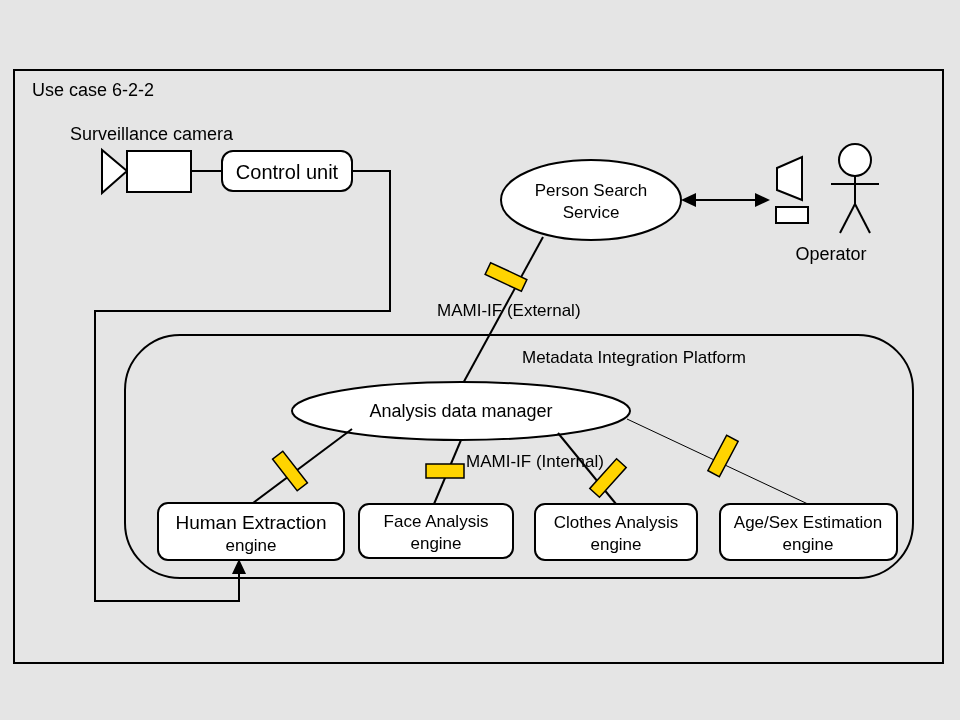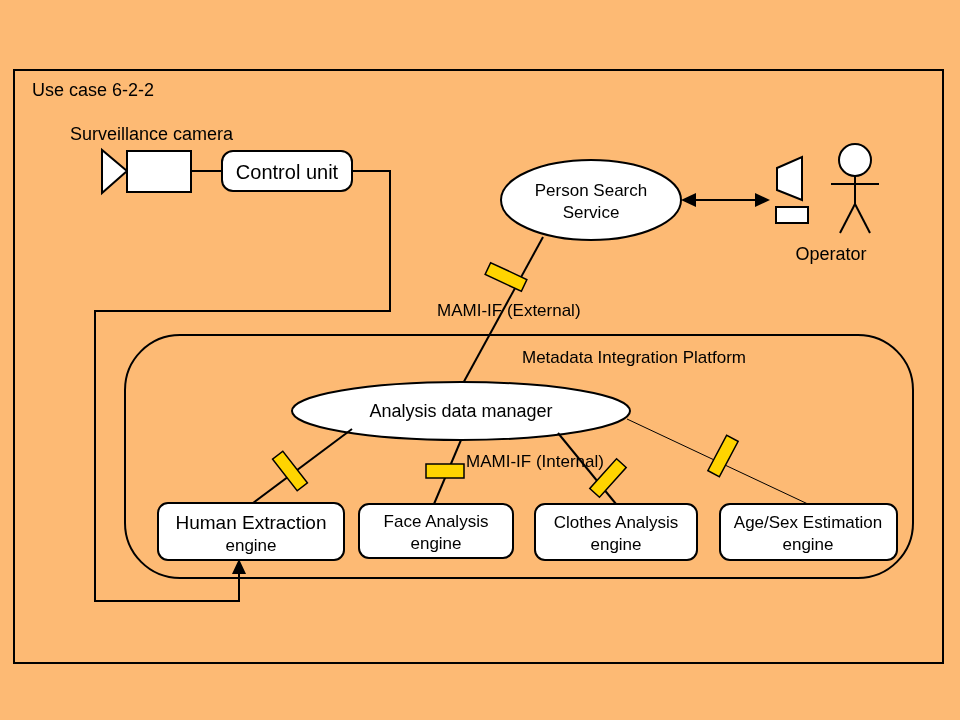--- a/index.html
+++ b/index.html
@@ -1,16 +1,16 @@
 <!DOCTYPE html>
 <html><head>
 <meta charset="utf-8">
 <style>
   html, body { margin: 0; padding: 0; background: #ffffff; }
-  .stage { position: relative; width: 960px; height: 720px; background: #fdba74; overflow: hidden; text-align: center; }
+  .stage { position: relative; width: 960px; height: 720px; background: #e5e5e5; overflow: hidden; text-align: center; }
   svg { display: block; }
   .t {
     font-family: "Liberation Sans", sans-serif;
     fill: #000000;
     stroke: none;
   }
   .shape { stroke: #000000; stroke-width: 2; fill: #ffffff; }
   .nofill { fill: none; }
   .ln { stroke: #000000; stroke-width: 2; fill: none; }
   .thin { stroke-width: 1; }

